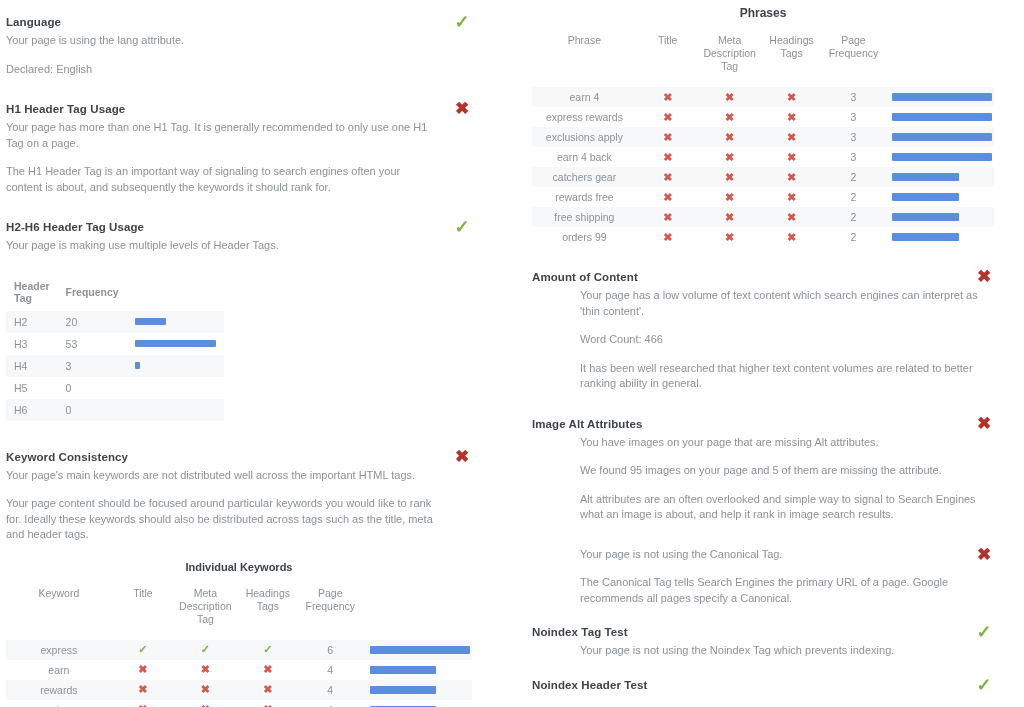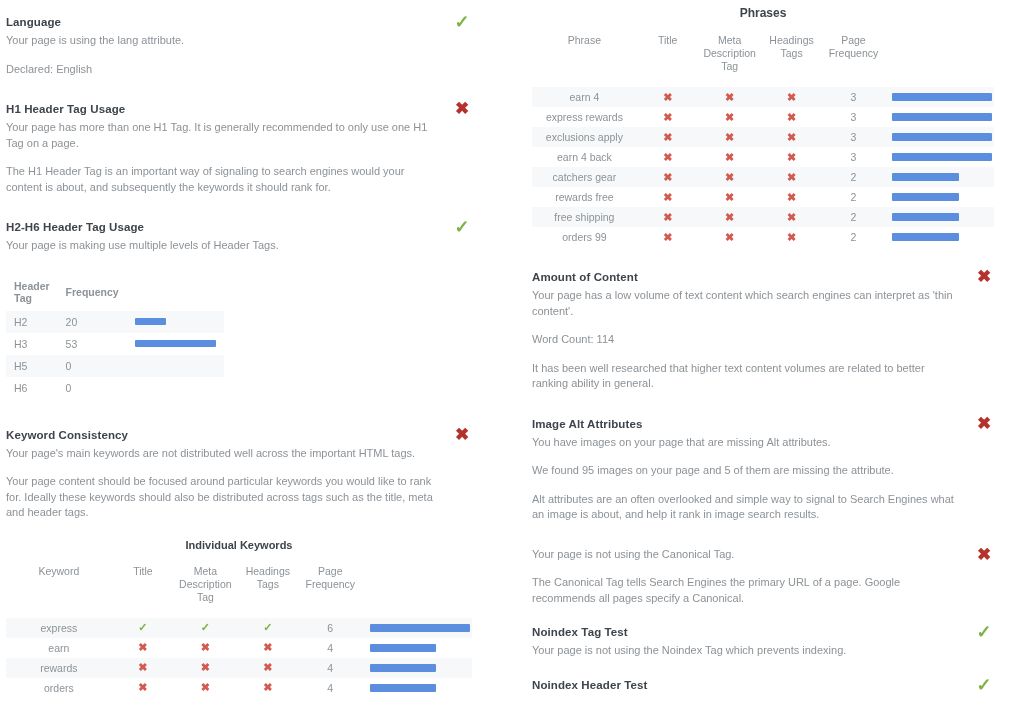--- a/index.html
+++ b/index.html
@@ -22,21 +22,21 @@
     letter-spacing: .1px; line-height: 16px; margin-bottom: 3px;
   }
   .item-sub {
     font-size: 11px; color: #8c9297; line-height: 15.5px;
     max-width: 430px;
   }
   .item-para {
     font-size: 11px; color: #8c9297; line-height: 15.5px;
     margin-top: 13px; max-width: 430px;
   }
-  .col-right .item-sub, .col-right .item-para { max-width: 425px; }
+  .col-right .item-sub, .col-right .item-para { max-width: 425px; margin-left: 48px; }
 
   
   .status {
     position: absolute; right: 0; top: -2px;
     width: 20px; height: 20px; line-height: 20px; text-align: center;
     font-size: 17px; font-weight: bold;
   }
   .status.pass { color: #7cb342; font-size: 18px; }
   .status.fail { color: #b5322c; font-size: 17px; }
 
@@ -109,21 +109,21 @@
       <div class="item-sub">Your page is using the lang attribute.</div>
       <div class="item-para">Declared: English</div>
     </div>
 
     <div class="gap-md"></div>
 
     <div class="item">
       <div class="status fail">✖</div>
       <div class="item-title">H1 Header Tag Usage</div>
       <div class="item-sub">Your page has more than one H1 Tag. It is generally recommended to only use one H1 Tag on a page.</div>
-      <div class="item-para">The H1 Header Tag is an important way of signaling to search engines would your content is about, and subsequently the keywords it should rank for.</div>
+      <div class="item-para">The H1 Header Tag is an important way of signaling to search engines often your content is about, and subsequently the keywords it should rank for.</div>
     </div>
 
     <div class="gap-md"></div>
 
     <div class="item">
       <div class="status pass">✓</div>
       <div class="item-title">H2-H6 Header Tag Usage</div>
       <div class="item-sub">Your page is making use multiple levels of Header Tags.</div>
     </div>
 
@@ -141,20 +141,27 @@
             <td>20</td>
             <td>
               <span class="bar" style="width: 38%;"></span>
             </td>
           </tr>
           <tr>
             <td>H3</td>
             <td>53</td>
             <td>
               <span class="bar" style="width: 100%;"></span>
+            </td>
+          </tr>
+          <tr>
+            <td>H4</td>
+            <td>3</td>
+            <td>
+              <span class="bar" style="width: 6%;"></span>
             </td>
           </tr>
           <tr>
             <td>H5</td>
             <td>0</td>
             <td></td>
           </tr>
           <tr>
             <td>H6</td>
             <td>0</td>
@@ -330,21 +337,21 @@
         </tbody>
     </table>
 
     <div class="gap-md"></div>
 
     <div id="right-sections">
         <div class="item">
           <div class="status fail">✖</div>
           <div class="item-title">Amount of Content</div>
           <div class="item-sub">Your page has a low volume of text content which search engines can interpret as 'thin content'.</div>
-          <div class="item-para">Word Count: 114</div>
+          <div class="item-para">Word Count: 466</div>
           <div class="item-para">It has been well researched that higher text content volumes are related to better ranking ability in general.</div>
         </div>
         <div class="gap-md"></div>
         <div class="item">
           <div class="status fail">✖</div>
           <div class="item-title">Image Alt Attributes</div>
           <div class="item-sub">You have images on your page that are missing Alt attributes.</div>
           <div class="item-para">We found 95 images on your page and 5 of them are missing the attribute.</div>
           <div class="item-para">Alt attributes are an often overlooked and simple way to signal to Search Engines what an image is about, and help it rank in image search results.</div>
         </div>

